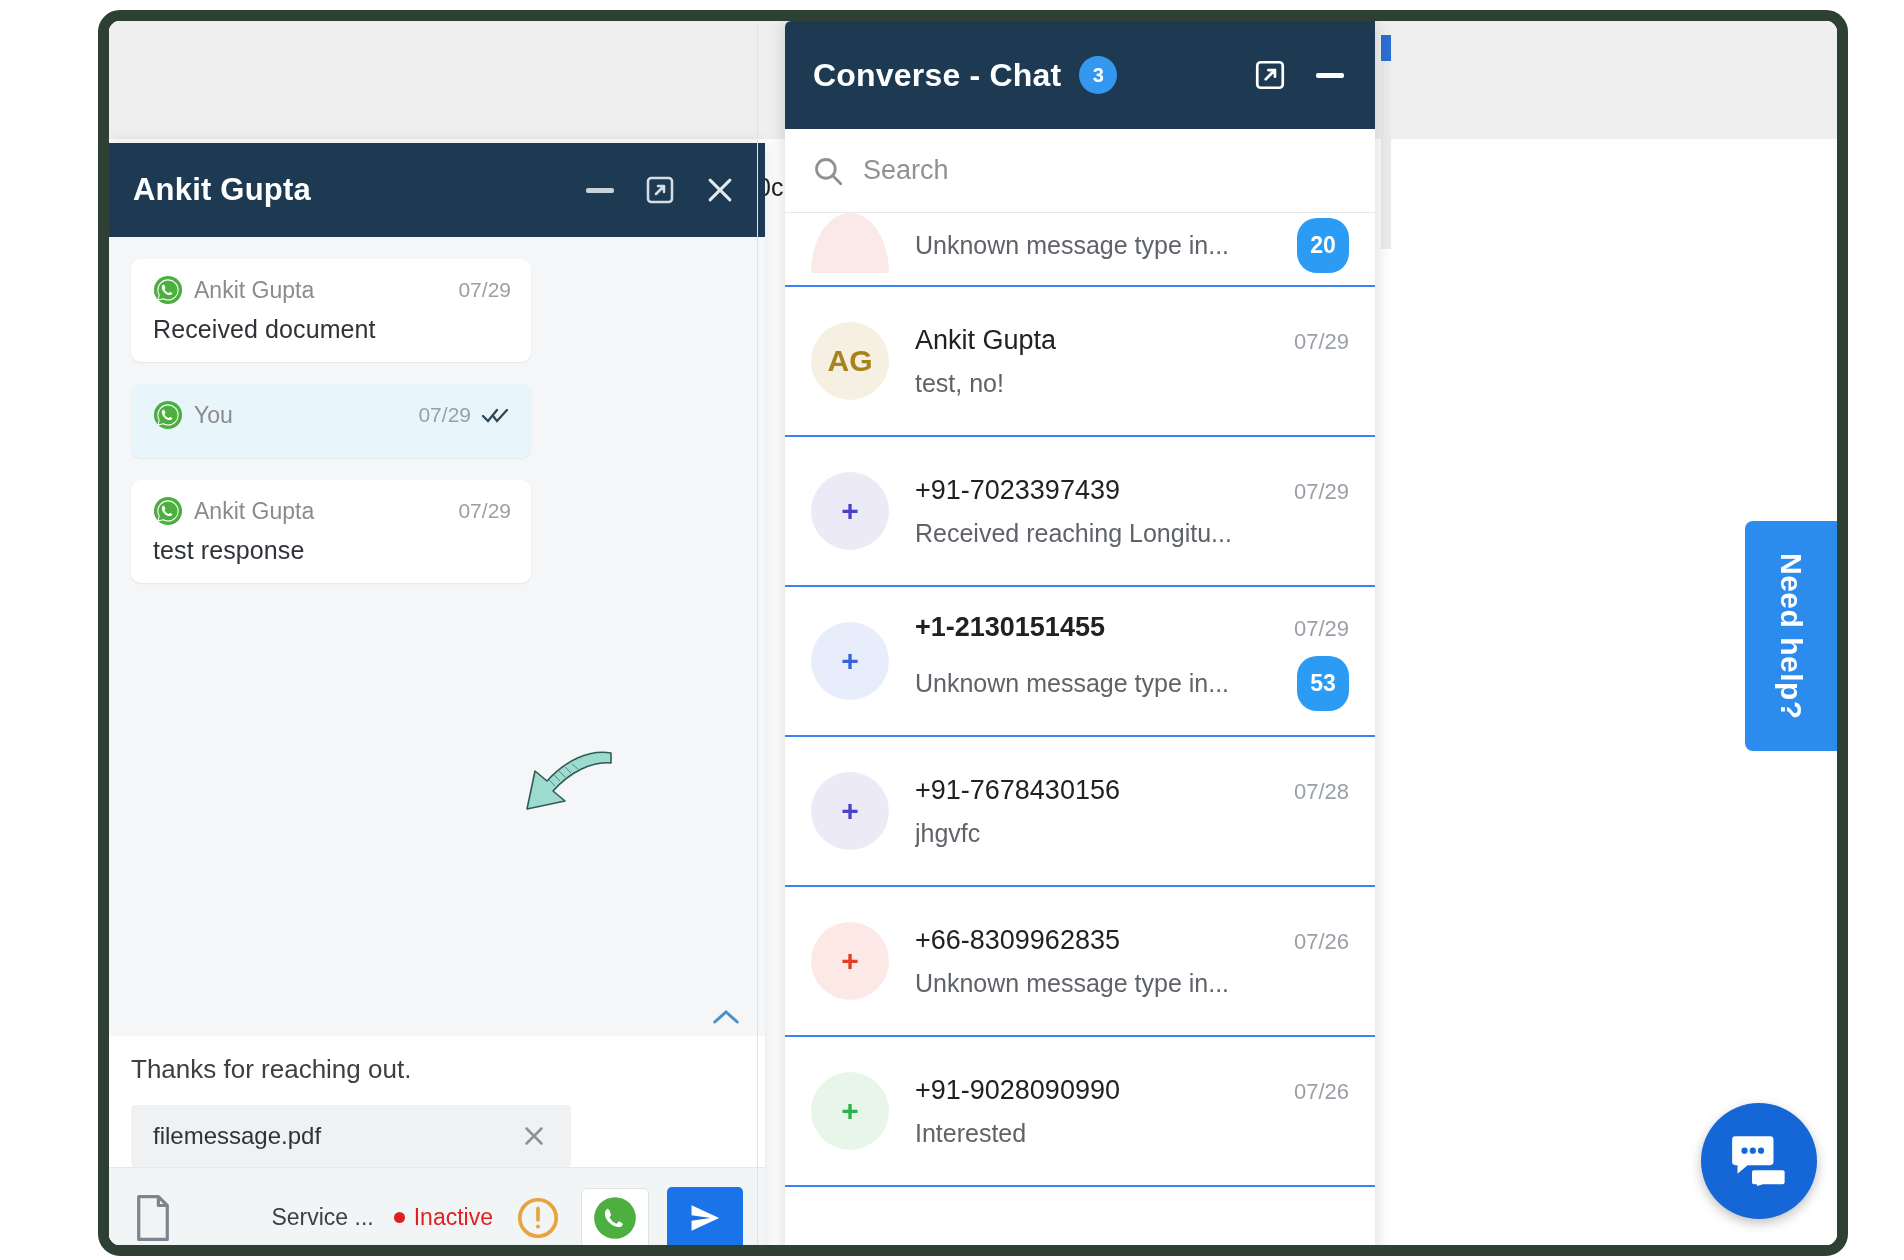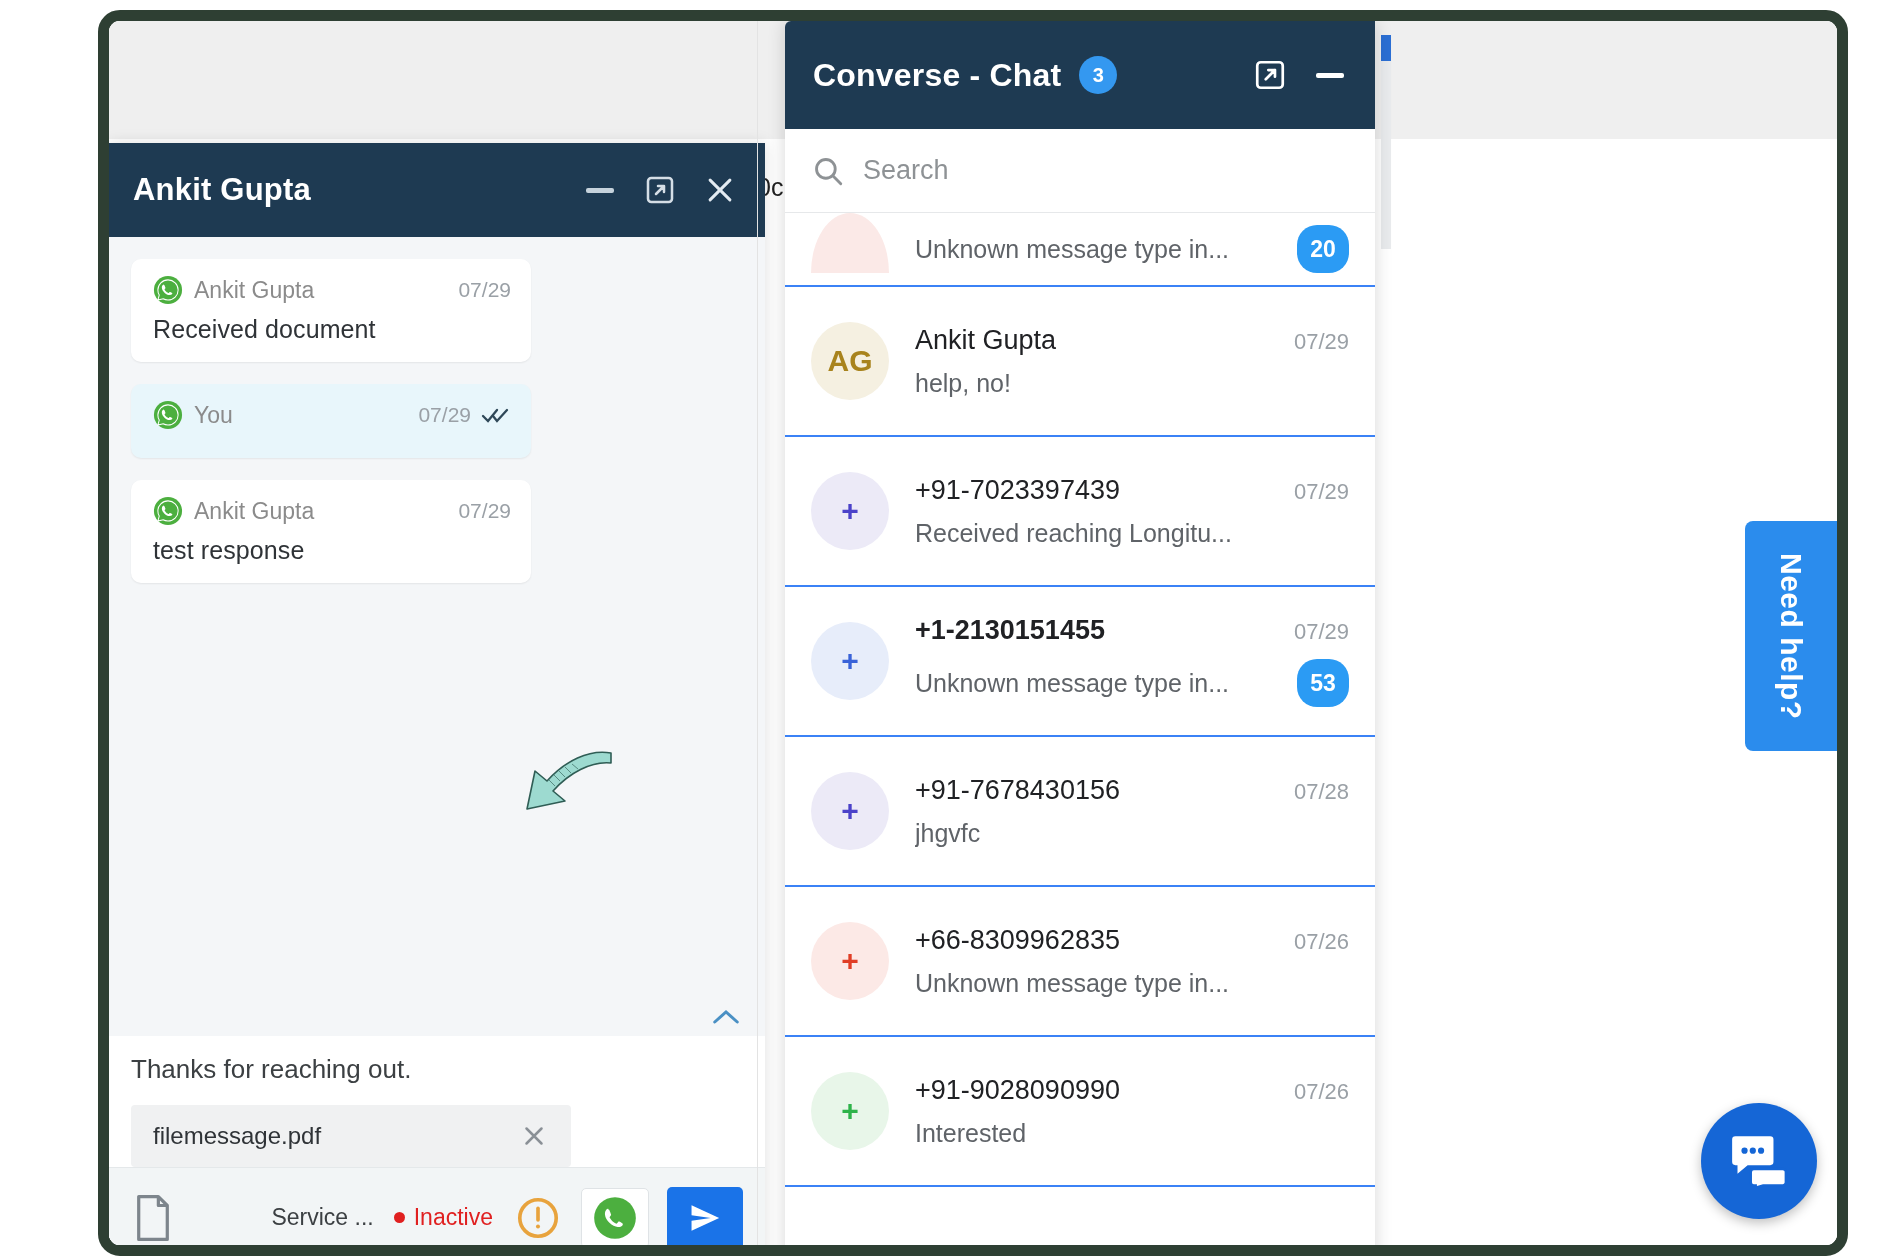--- a/index.html
+++ b/index.html
@@ -288,21 +288,21 @@
   }
   .cv-botrow { display: flex; align-items: center; margin-top: 13px; }
   .cv-prev {
     font-size: 25px; color: #5f6368;
     flex: 1 1 auto;
     white-space: nowrap; overflow: hidden; text-overflow: ellipsis;
   }
   .cv-unread {
     background: #2b9bf4; color: #ffffff;
     font-size: 23px; font-weight: bold;
-    min-width: 52px; height: 48px; border-radius: 20px;
+    min-width: 52px; height: 55px; border-radius: 20px;
     display: flex; align-items: center; justify-content: center;
     margin-left: 14px; flex: 0 0 auto; padding: 0 11px;
   }
 
   
   .cv-scroll-track {
     position: absolute;
     left: 1272px; top: 14px;
     width: 10px; height: 214px;
     background: #e9ebed;
@@ -537,21 +537,21 @@
           <div class="cv-row">
             <div class="cv-av" style="background:#f5f0e1;color:#a8831d;">
               <span>AG</span>
             </div>
             <div class="cv-main">
               <div class="cv-toprow">
                 <span class="cv-name">Ankit Gupta</span>
                 <span class="cv-date">07/29</span>
               </div>
               <div class="cv-botrow">
-                <span class="cv-prev">help, no!</span>
+                <span class="cv-prev">test, no!</span>
               </div>
             </div>
           </div>
 
           <div class="cv-row">
             <div class="cv-av" style="background:#eceaf7;color:#4b42c9;">
               <span>+</span>
             </div>
             <div class="cv-main">
               <div class="cv-toprow">

